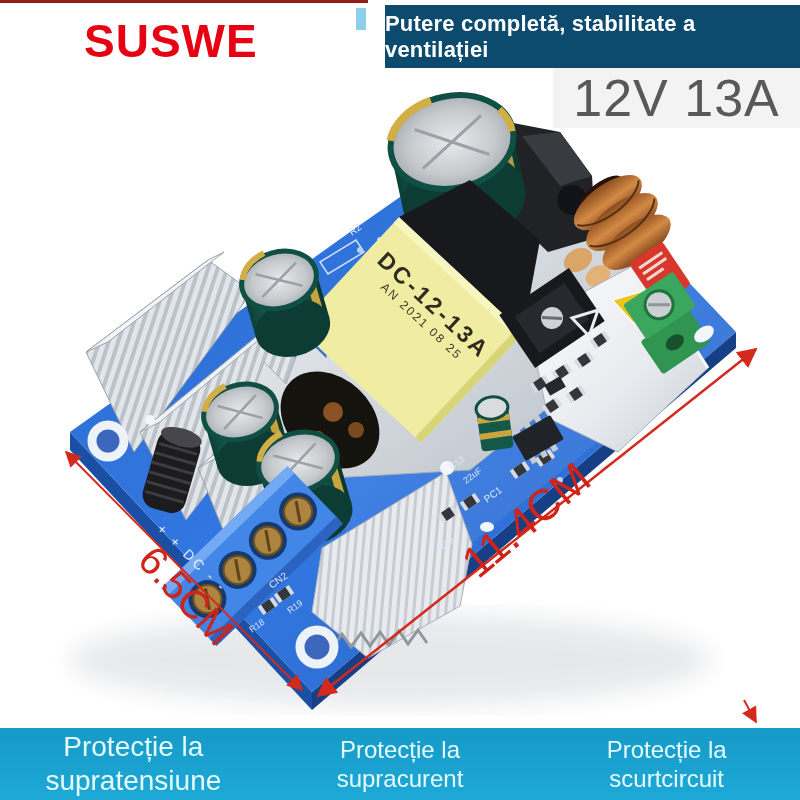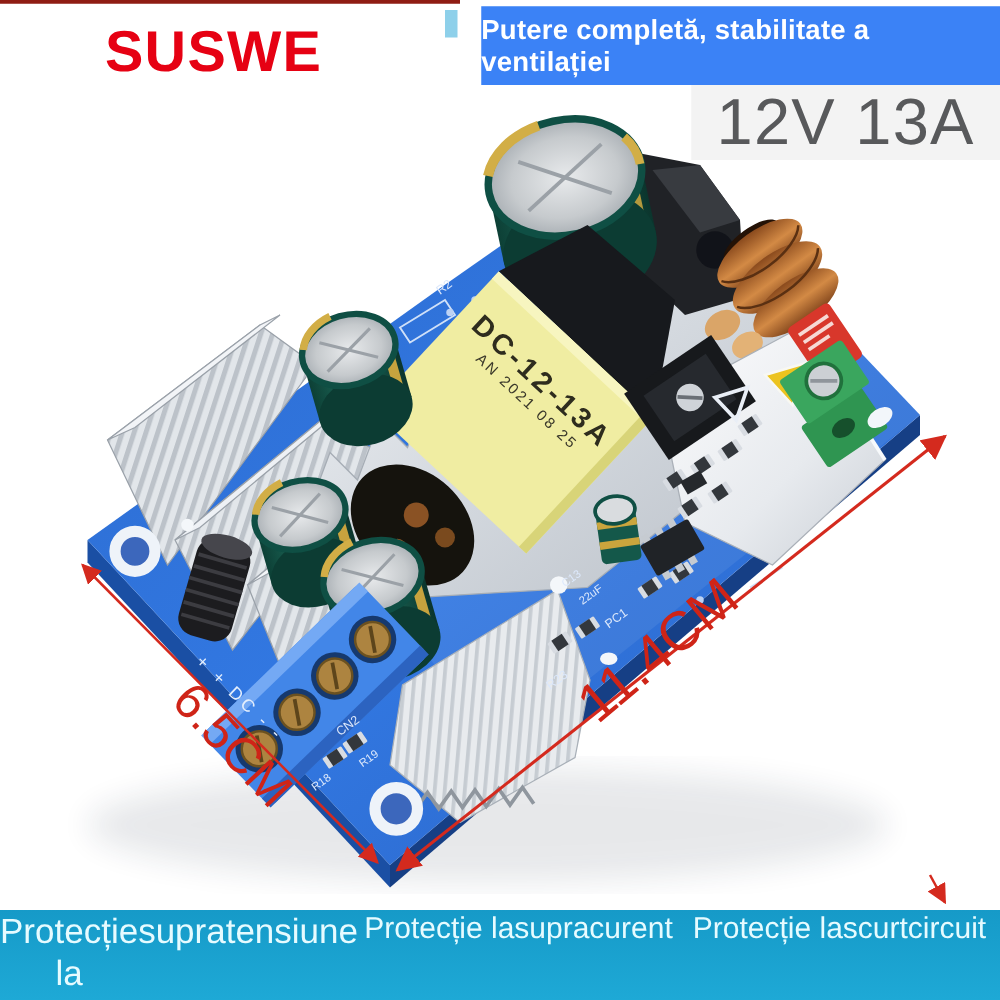--- a/index.html
+++ b/index.html
@@ -9,41 +9,41 @@
     position:relative;overflow:hidden;
   }
   .stage{position:absolute;left:0;top:0;width:800px;height:800px;}
   .topline{position:absolute;left:0;top:0;width:368px;height:3px;background:#8f1d14;}
   .logo{
     position:absolute;left:36px;top:14px;font-size:46px;font-weight:800;
     color:#e60113;letter-spacing:1px;margin-left:48px;
   }
   .sliver{position:absolute;left:356px;top:8px;width:10px;height:22px;background:#8ed0ea;}
   .banner{
-    position:absolute;left:385px;top:5px;width:415px;height:63px;background:#3b82f6;
+    position:absolute;left:385px;top:5px;width:415px;height:63px;background:#0c4a6e;
     color:#ffffff;display:flex;align-items:center;justify-content:center;
     font-size:22px;font-weight:600;letter-spacing:.2px;
   }
   .rating{
     position:absolute;left:553px;top:68px;width:247px;height:60px;background:#f3f3f3;
     display:flex;align-items:center;justify-content:center;
     font-size:52px;font-weight:normal;color:#58595b;letter-spacing:1px;
   }
   .photo{position:absolute;left:0;top:0;}
   .photo text{font-family:"Liberation Sans",sans-serif;}
   .height-label{
     position:absolute;left:596px;top:676px;width:204px;
     font-size:34px;color:#d9261c;white-space:nowrap;
   }
   .features{
     position:absolute;left:0;top:728px;width:800px;height:72px;
     background:linear-gradient(180deg,#169ac8 0%,#1ea9d6 100%);
     display:flex;color:#e6fbff;text-align:center;
   }
-  .feature{flex:1;display:flex;flex-direction:row;justify-content:center;line-height:1.22;}
+  .feature{flex:1;display:flex;flex-direction:column;justify-content:center;line-height:1.22;}
   .feature.f1{font-size:28px;}
   .feature.f2,.feature.f3{font-size:24px;}
 </style>
 </head>
 <body>
 
 <div class="stage">
 
   <div class="topline"></div>
   <div class="logo">SUSWE</div>

